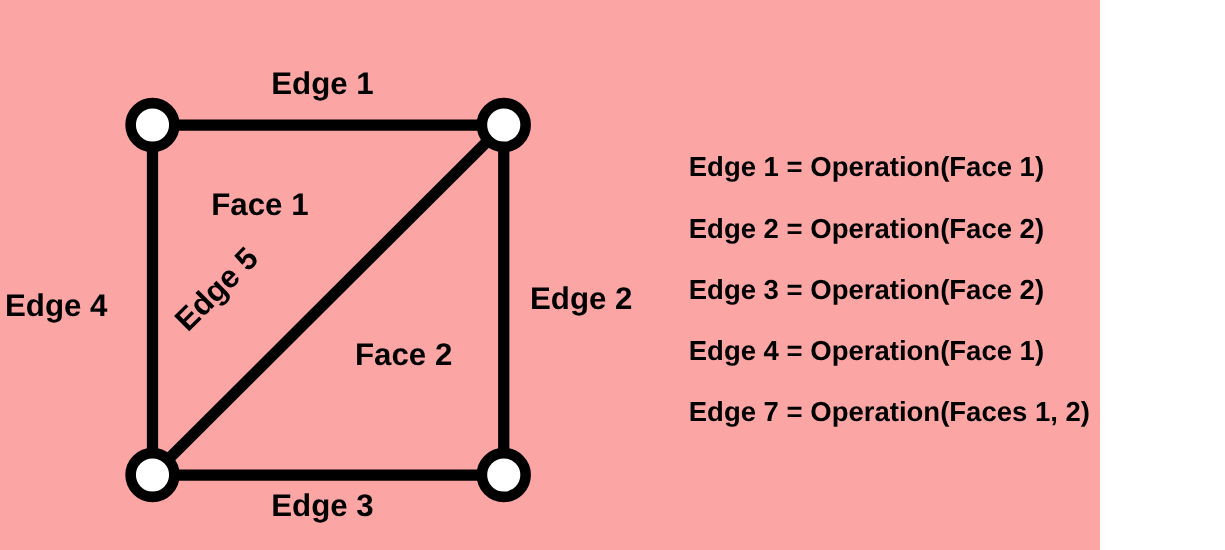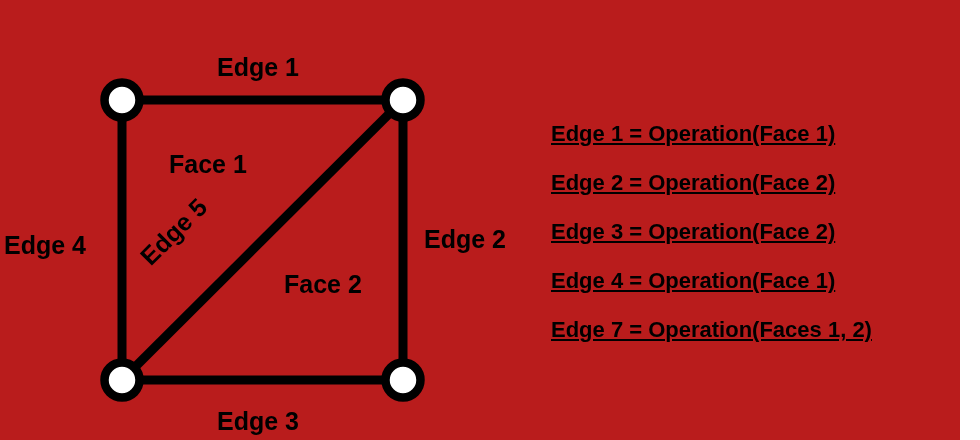--- a/index.html
+++ b/index.html
@@ -2,23 +2,23 @@
 <html><head>
 <meta charset="utf-8">
 <style>
   html, body {
     margin: 0;
     padding: 0;
     background: #ffffff;
   }
   #canvas {
     position: relative;
-    width: 960px;
+    width: 880px;
     height: 440px;
-    background: #b91c1c;
+    background: #fca5a5;
     overflow: hidden;
     font-family: "Liberation Sans", sans-serif;
   }
   #mesh-svg {
     position: absolute;
     left: 0;
     top: 0;
     width: 980px;
     height: 440px;
   }
@@ -26,39 +26,38 @@
     position: absolute;
     color: #000000;
     font-family: "Liberation Sans", sans-serif;
     font-weight: bold;
     font-size: 25px;
     line-height: 1;
     white-space: nowrap;
   }
   #label-edge-1 { left: 217px; top: 55px; }
   #label-edge-2 { left: 424px; top: 227px; }
-  #label-edge-3 { left: 217px; top: 409px; }
+  #label-edge-3 { left: 217px; top: 393px; }
   #label-edge-4 { left: 4px;   top: 233px; }
   #label-edge-5 {
     left: 136px;
     top: 252px;
     transform: rotate(-45deg);
     transform-origin: left top;
   }
   #label-face-1 { left: 169px; top: 152px; text-align: right; }
   #label-face-2 { left: 284px; top: 272px; }
 
   #equations {
     position: absolute;
     left: 551px;
     top: 123px;
     width: 420px;
     display: flex;
     flex-direction: column;
-    text-decoration: underline;
   }
   .equation-line {
     color: #000000;
     font-family: "Liberation Sans", sans-serif;
     font-weight: bold;
     font-size: 22px;
     line-height: 1;
     height: 49px;
     white-space: nowrap;
   }

